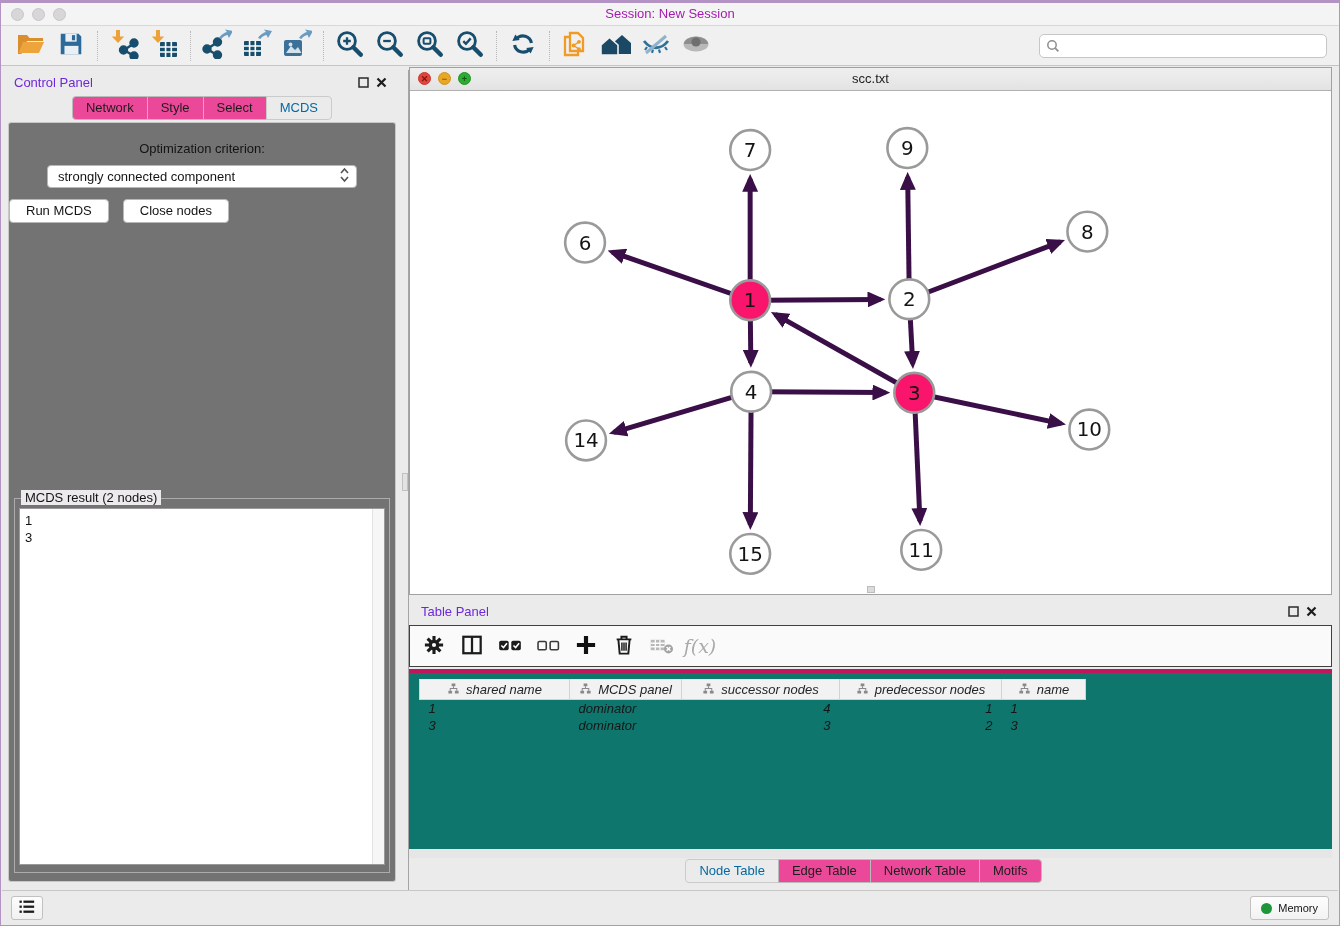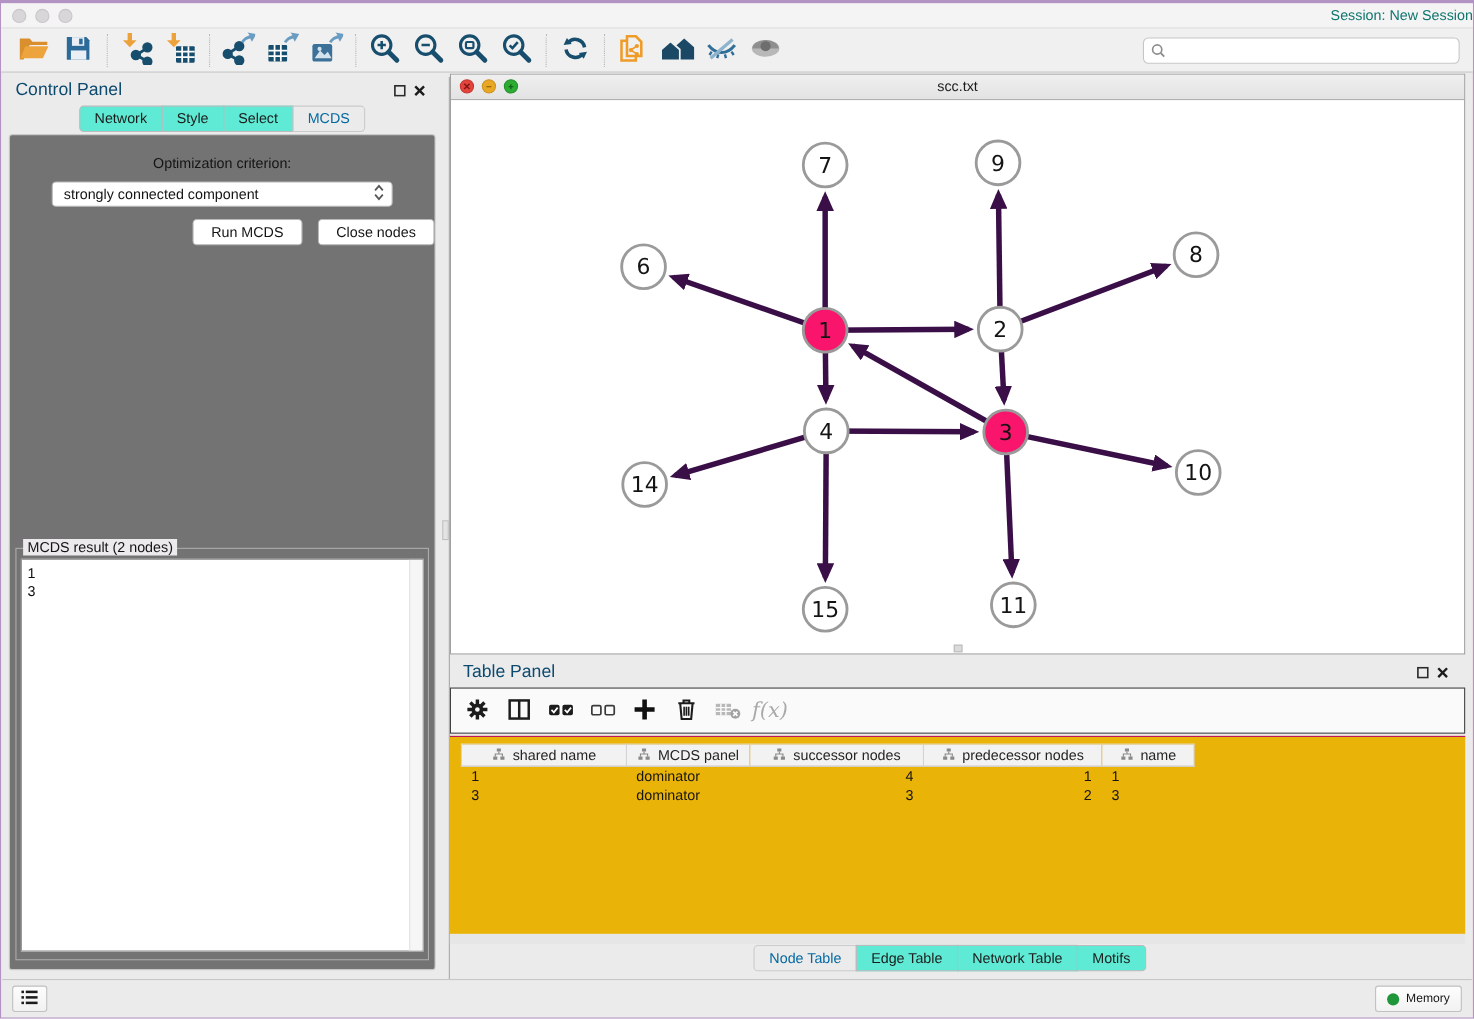--- a/index.html
+++ b/index.html
@@ -9,46 +9,46 @@
     background:#ecebec;
     border:1px solid #b293c3;
     border-top:3px solid #b293c3;
     position:relative;
     overflow:hidden;
   }
   
   .titlebar { height:23px; background:#f5f4f5; border-bottom:1px solid #d9d8d9; position:relative; }
   .tl-group { position:absolute; left:10px; top:5px; display:flex; gap:8px; }
   .tl { width:13px; height:13px; border-radius:50%; background:#d9d6d9; border:1px solid #c9c6c9; }
-  .win-title { text-align:right; line-height:22px; font-size:13px; color:#0f766e; }
+  .win-title { text-align:center; line-height:22px; font-size:13px; color:#a21caf; }
   
   .main-toolbar { height:40px; border-bottom:1px solid #c6c5c6; background:#f1f0f1; display:flex; align-items:center; padding:0 10px; position:relative; }
   .tb-btn { width:40px; height:34px; display:flex; align-items:center; justify-content:center; background:none; border:none; cursor:pointer; }
   .tb-sep { width:1px; height:30px; margin:0 6px; border-left:1px dotted #b9b8b9; }
   .search-wrap { position:absolute; right:12px; top:8px; }
   .search-wrap input { width:288px; height:24px; border:1px solid #c7c6c7; border-radius:5px; background:#fff; padding:0 8px 0 26px; font-size:13px; color:#333; outline:none; }
   .search-ico { position:absolute; left:7px; top:5px; }
   
   .content { position:absolute; top:67px; bottom:35px; left:1px; right:1px; }
   
   .left-panel { position:absolute; left:0; top:0; width:400px; bottom:6px; }
-  .panel-header { height:24px; display:flex; align-items:center; padding:0 12px; font-size:16px; color:#0c4a6e; }
+  .panel-header { height:24px; display:flex; align-items:center; padding:0 12px; font-size:13px; color:#6d28d9; }
   .panel-header .ph-title { flex:1; }
   .ph-btn { background:none; border:none; width:18px; height:16px; display:flex; align-items:center; justify-content:center; cursor:pointer; }
   .tabs-row { height:28px; display:flex; justify-content:center; align-items:center; }
   .seg { display:flex; }
-  .seg-tab { font-size:13px; padding:3px 13px 4px; background:#5eead4; border:1px solid #bcbbbc; margin-left:-1px; color:#1c1c1c; cursor:pointer; white-space:nowrap; }
+  .seg-tab { font-size:13px; padding:3px 13px 4px; background:#ec4899; border:1px solid #bcbbbc; margin-left:-1px; color:#1c1c1c; cursor:pointer; white-space:nowrap; }
   .seg-tab:first-child { border-radius:4px 0 0 4px; margin-left:0; }
   .seg-tab:last-child { border-radius:0 4px 4px 0; }
   .seg-tab.active { background:#ecebec; color:#0369a1; border-color:#cccbcc; }
   .panel-body { position:absolute; top:52px; left:6px; right:6px; bottom:2px; border:1px solid #c9c8c9; border-radius:3px; background:#737373; }
   .opt-label { text-align:center; font-size:13px; color:#141414; margin-top:18px; }
   .select-box { width:310px; height:23px; margin:9px auto 0; background:#fff; border:1px solid #b9b8b9; border-radius:4px; display:flex; align-items:center; padding:0 6px 0 10px; font-size:13px; color:#141414; cursor:pointer; position:relative; }
   .select-box .sel-label { flex:1; }
-  .btn-row { display:flex; justify-content:flex-end; gap:14px; margin-top:11px; }
+  .btn-row { display:flex; justify-content:flex-start; gap:14px; margin-top:11px; }
   .mac-btn { font-size:13px; color:#141414; background:#fff; border:1px solid #b9b8b9; border-radius:4px; padding:3px 16px 4px; cursor:pointer; font-family:"Liberation Sans", sans-serif; }
   .result-fieldset { position:absolute; left:5px; right:5px; top:375px; bottom:8px; border:1px solid #adacad; }
   .result-legend { position:absolute; top:-9px; left:6px; background:#eceaec; padding:0 4px; font-size:13px; color:#141414; }
   .result-box { position:absolute; left:4px; right:4px; top:9px; bottom:7px; background:#fff; border:1px solid #9b9a9b; }
   .result-text { position:absolute; inset:1px 13px 1px 5px; font-size:13px; line-height:17px; color:#111; white-space:pre; padding-top:2px; }
   .result-scroll { position:absolute; right:0; top:0; bottom:0; width:12px; background:#f7f6f7; border-left:1px solid #e3e2e3; }
   
   .splitter { position:absolute; left:400px; width:7px; top:0; bottom:0; }
   .splitter .line { position:absolute; right:0; top:0; bottom:0; width:1px; background:#a5a4a5; }
   .splitter .grip { position:absolute; left:0; top:403px; width:6px; height:18px; background:#e4e3e4; border:1px solid #c2c1c2; }
@@ -63,21 +63,21 @@
   .nl-min   { background:#e8a725; border:1px solid #ce9320; color:#8a5d00; }
   .nl-max   { background:#2dab33; border:1px solid #22922a; color:#0c5a13; }
   .net-canvas { position:absolute; top:24px; left:0; right:0; bottom:0; }
   .net-canvas svg { width:100%; height:100%; display:block; }
   .resize-dot { position:absolute; bottom:1px; left:50%; margin-left:-4px; width:8px; height:7px; background:#dcdbdc; border:1px solid #bdbcbd; }
   
   .table-panel { position:absolute; left:0; right:0; top:532px; bottom:0; background:#ecebec; }
   .tp-toolbar { margin-top:2px; height:42px; background:#fbfafb; border:1px solid #404040; display:flex; align-items:center; padding:0 6px; gap:2px; }
   .tp-btn { width:36px; height:34px; background:none; border:none; display:flex; align-items:center; justify-content:center; cursor:pointer; }
   .fx-label { font-family:"DejaVu Serif", serif; font-style:italic; font-size:19px; color:#aaa9aa; }
-  .tp-table-wrap { position:absolute; left:0; right:0; top:70px; bottom:41px; background:#eab308; border-top:1px solid #be185d; overflow:hidden; }
+  .tp-table-wrap { position:absolute; left:0; right:0; top:70px; bottom:41px; background:#0f766e; border-top:4px solid #be185d; overflow:hidden;font-style:italic; }
   table.node-table { border-collapse:collapse; table-layout:fixed; margin:6px 0 0 10px; }
   table.node-table th { background:#f3f2f3; border:1px solid #d4d3d4; border-top:1px solid #e5e4e5; font-weight:normal; font-size:13px; color:#242424; height:20px; text-align:left; padding:0 4px; white-space:nowrap; overflow:hidden; }
   table.node-table th .th-inner { display:flex; align-items:center; gap:6px; justify-content:center; }
   table.node-table td { font-size:13px; color:#161616; height:17px; padding:0 9px; white-space:nowrap; }
   td.al-r { text-align:right; } td.al-l { text-align:left; }
   .tp-tabs { position:absolute; left:0; right:14px; bottom:6px; height:26px; display:flex; justify-content:center; align-items:center; }
   .tp-strip { position:absolute; left:0; right:0; bottom:32px; height:9px; background:#e7e6e7; }
   
   .statusbar { position:absolute; left:1px; right:1px; bottom:1px; height:34px; background:#ecebec; border-top:1px solid #c8c7c8; }
   .sb-left-btn { position:absolute; left:9px; top:5px; width:32px; height:24px; background:linear-gradient(#fdfdfd,#f2f1f2); border:1px solid #c2c1c2; border-radius:3px; display:flex; align-items:center; justify-content:center; cursor:pointer; }

